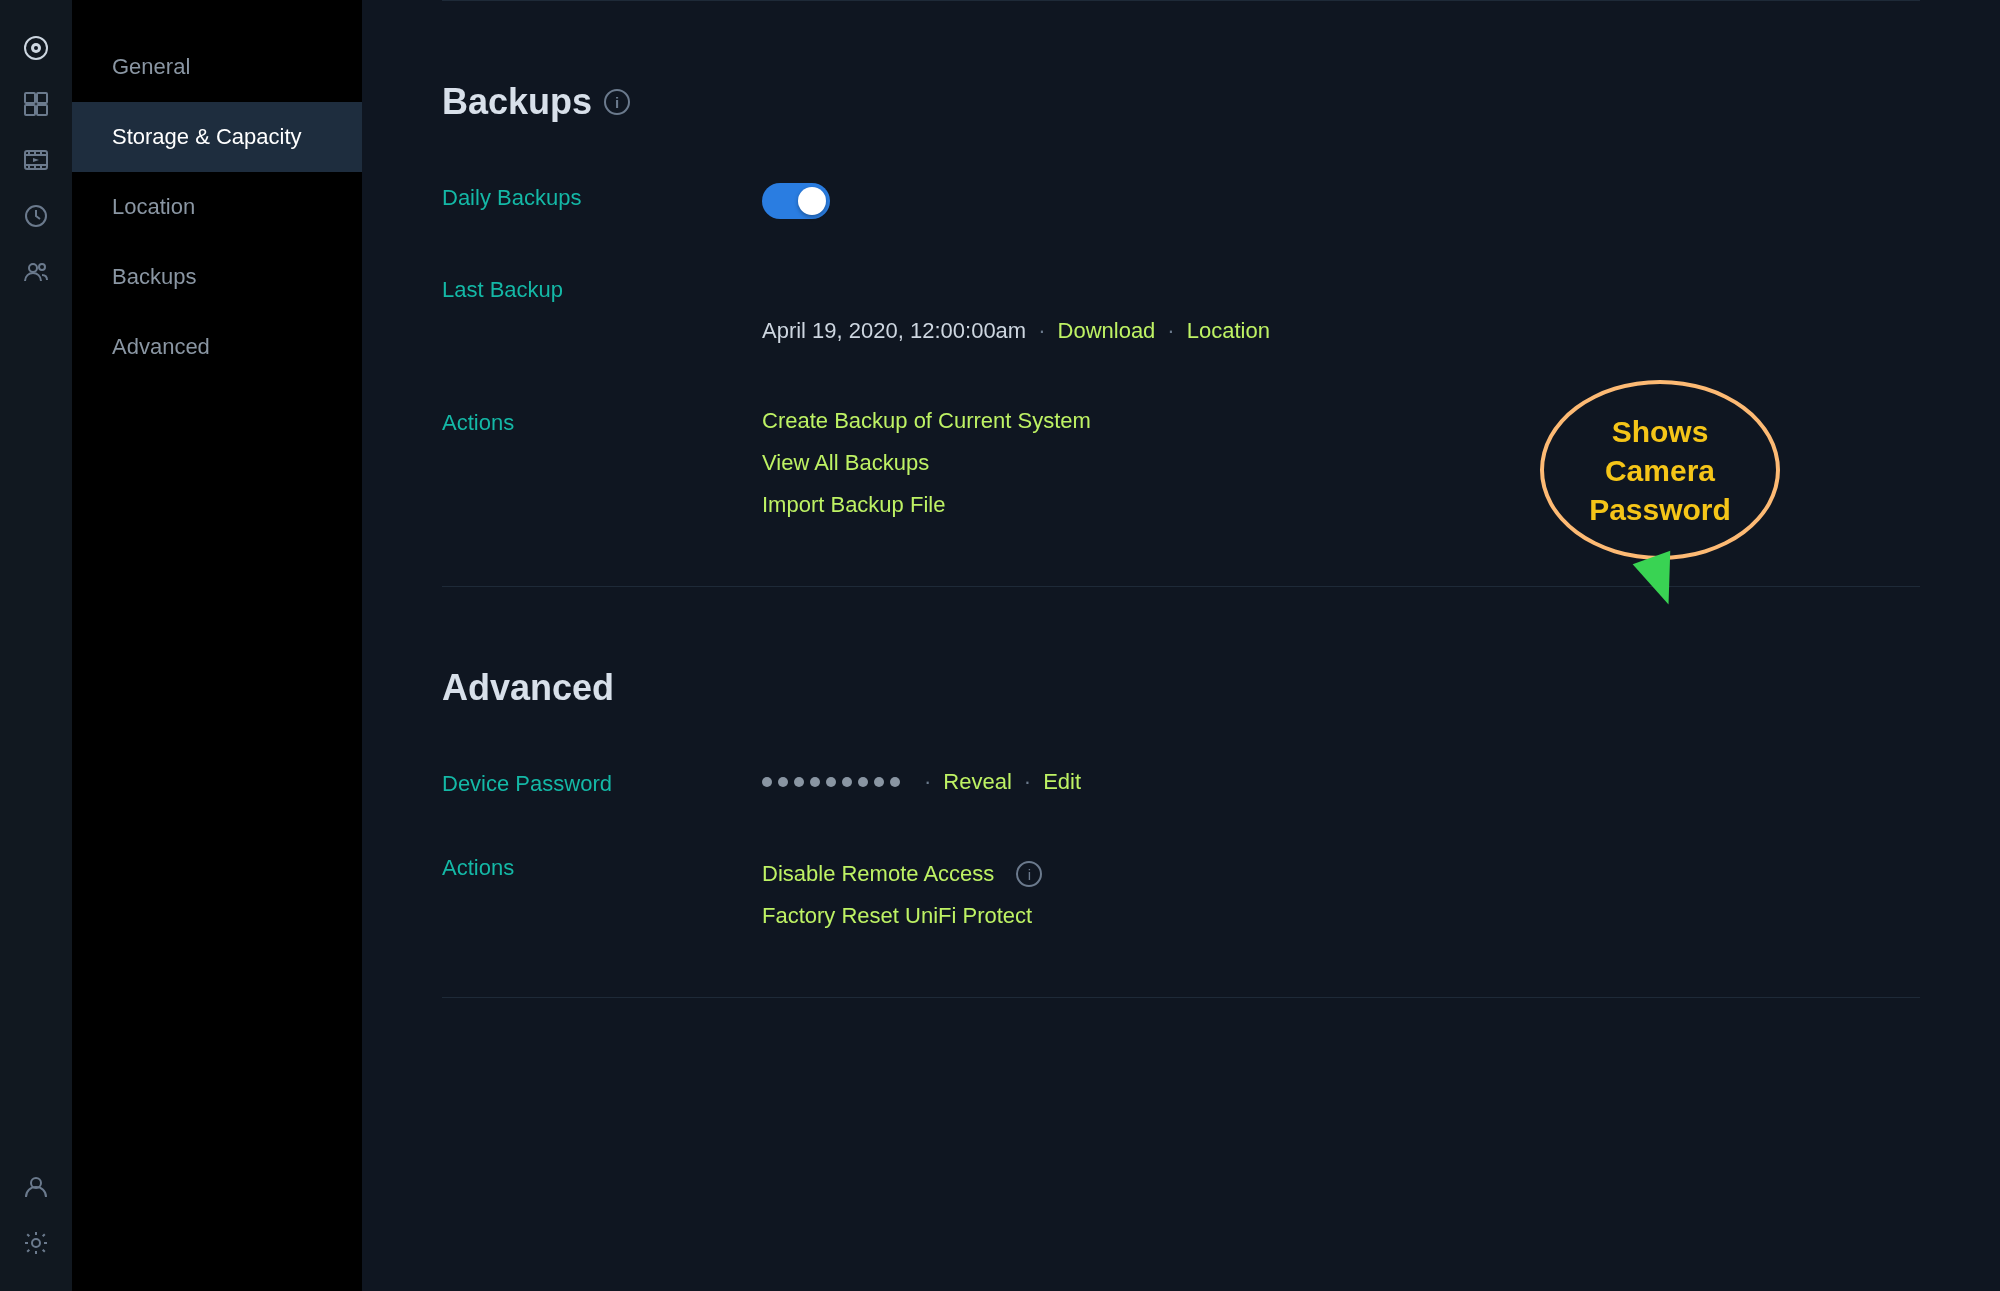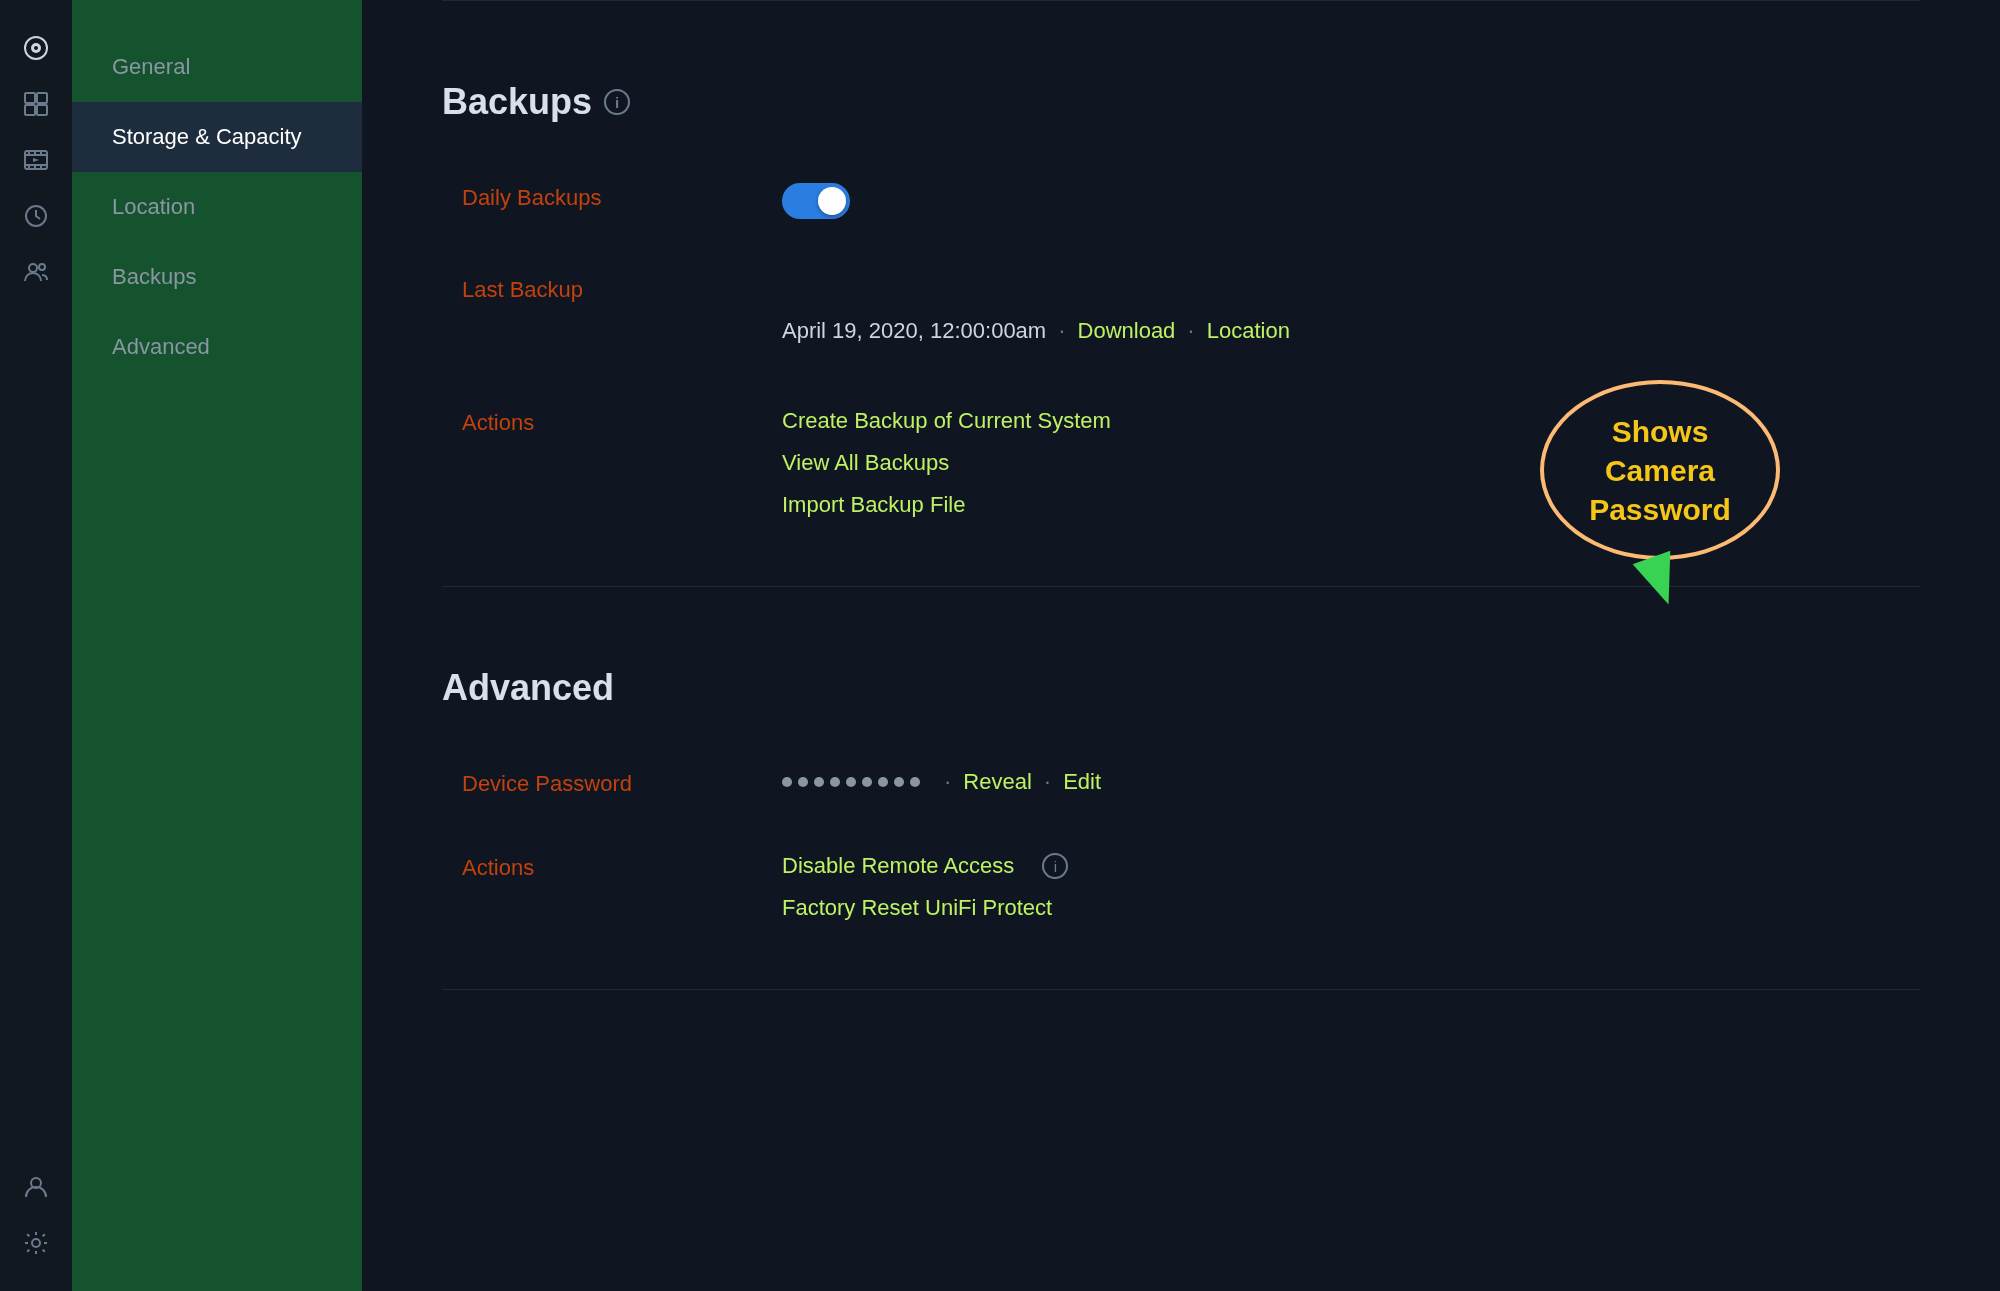--- a/index.html
+++ b/index.html
@@ -37,21 +37,21 @@
       font-size: 22px;
       transition: background 0.2s;
     }
     .icon-btn.active { color: #cdd6e0; }
 
     .icon-bar-spacer { flex: 1; }
 
     
     .sidebar {
       width: 290px;
-      background: #14532d;
+      background: #000000;
       display: flex;
       flex-direction: column;
       padding: 32px 0;
       flex-shrink: 0;
     }
 
     .sidebar-item {
       padding: 22px 40px;
       font-size: 22px;
       color: #8a96a3;
@@ -108,24 +108,23 @@
     .setting-row {
       display: flex;
       align-items: flex-start;
       padding: 28px 0;
       border-bottom: none;
     }
 
     .setting-label {
       width: 320px;
       font-size: 22px;
-      color: #c2410c;
+      color: #14b8a6;
       padding-top: 2px;
       flex-shrink: 0;
-      margin-left: 20px;
     }
 
     .setting-value {
       flex: 1;
       font-size: 22px;
       color: #cdd6e0;
     }
 
     
     .toggle-container {
@@ -406,21 +405,21 @@
           <span class="link">Reveal</span>
           <span class="dot-sep">·</span>
           <span class="link">Edit</span>
         </div>
       </div>
     </div>
 
     <div class="setting-row">
       <div class="setting-label">Actions</div>
       <div class="setting-value actions-list">
-        <div style="display:flex;align-items:flex-start;gap:28px;">
+        <div style="display:flex;align-items:flex-start;gap:22px;margin-top:8px;">
           <span class="link">Disable Remote Access</span>
           <span class="info-icon">i</span>
         </div>
         <span class="link">Factory Reset UniFi Protect</span>
       </div>
     </div>
   </div>
 
   <div class="bottom-divider"></div>
 

